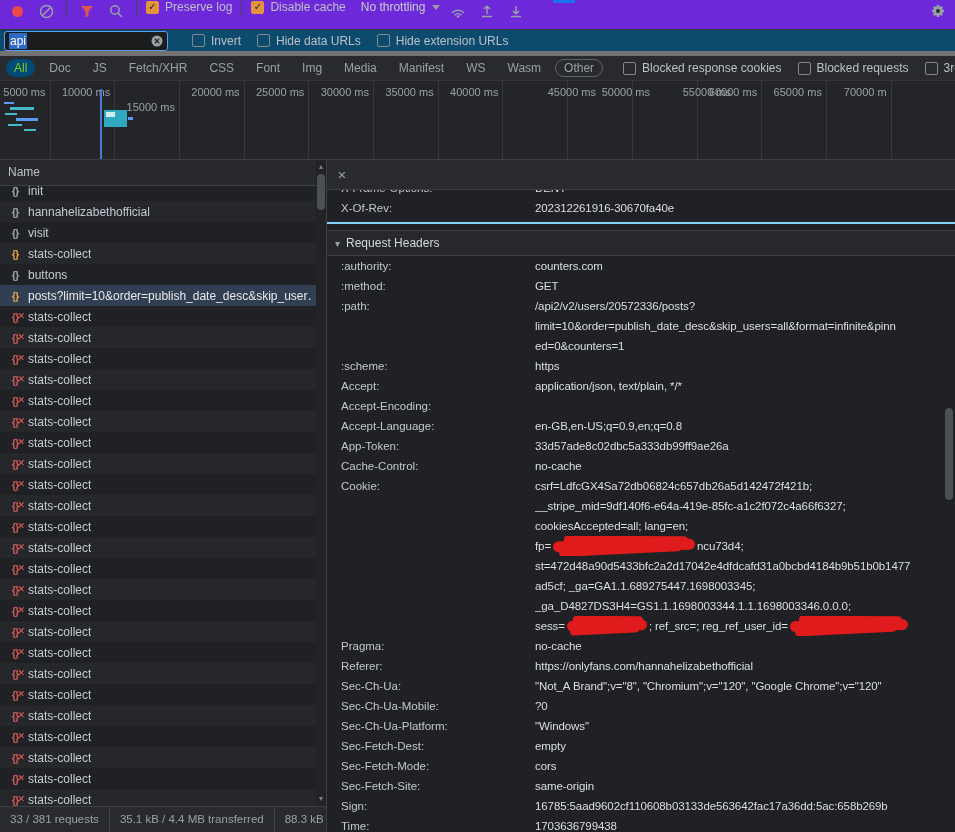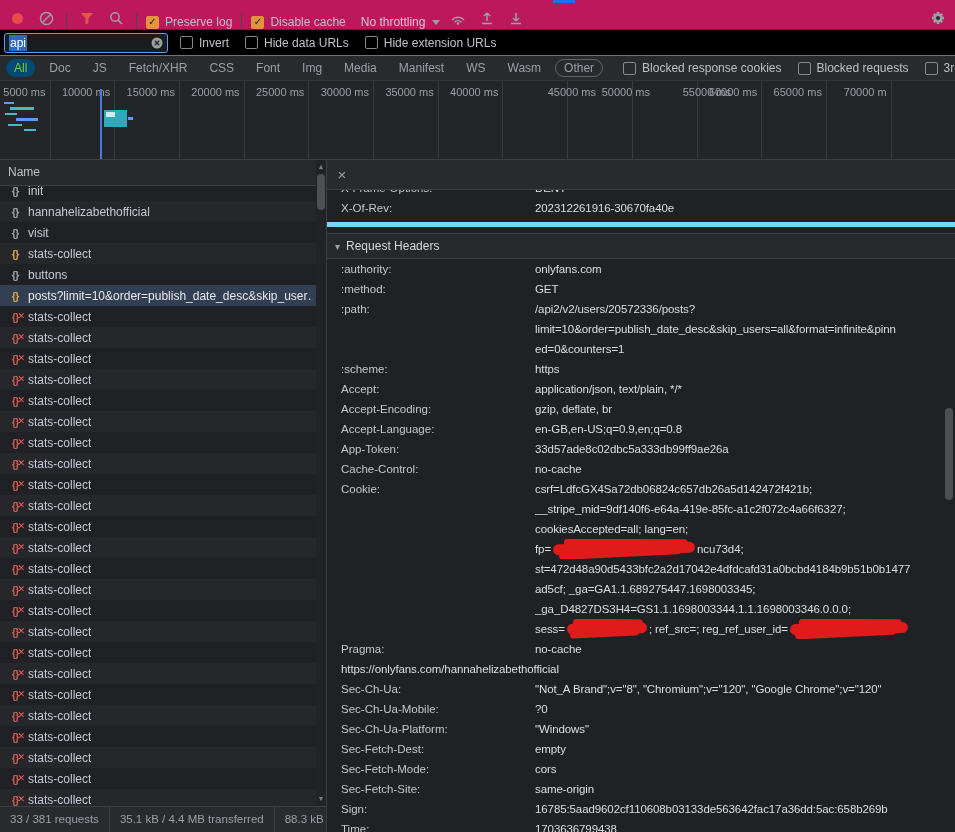--- a/index.html
+++ b/index.html
@@ -1,35 +1,35 @@
 <!DOCTYPE html>
 <html><head>
 <meta charset="utf-8">
 <style>
   *{margin:0;padding:0;box-sizing:border-box}
   html,body{background:#202124}
   body{font-family:"Liberation Sans","DejaVu Sans",sans-serif;font-size:12px;color:#c9cdd1}
   .devtools{position:relative;width:955px;height:832px;background:#202124;overflow:hidden}
 
   
-  .toolbar{display:flex;align-items:flex-end;height:30px;background:#be185d;border-bottom:1px solid #35363a;padding:0 6px;gap:7px;position:relative}
+  .toolbar{display:flex;align-items:flex-start;height:30px;background:#6d28d9;border-bottom:1px solid #35363a;padding:0 6px;gap:7px;position:relative}
   .icon-btn{width:22px;height:22px;display:flex;align-items:center;justify-content:center;color:#9aa0a6;flex:none}
   .record-dot{width:11px;height:11px;border-radius:50%;background:#ea4a4a}
   .sep{width:1px;height:16px;background:#47494d;margin:0 2px;flex:none}
   .cb{display:inline-flex;align-items:center;gap:6px;color:#bdc1c6;white-space:nowrap}
   .cb .box{width:13px;height:13px;border:1.5px solid #85898e;border-radius:2px;display:inline-flex;align-items:center;justify-content:center;flex:none}
   .cb.checked .box{background:#e1943c;border-color:#e1943c}
   .cb.checked .box::after{content:"✓";color:#202124;font-size:10px;font-weight:bold;line-height:1}
   .dropdown{display:inline-flex;align-items:center;gap:7px;color:#c9cdd1;white-space:nowrap}
   .caret-down{width:0;height:0;border-left:4px solid transparent;border-right:4px solid transparent;border-top:5px solid #9aa0a6}
   .toolbar .right-group{margin-left:auto;display:flex;align-items:center}
   .top-blue-strip{position:absolute;left:553px;top:0;width:22px;height:3px;background:#1a73e8}
 
   
-  .filter-row{display:flex;align-items:center;height:26px;background:#000000;border-bottom:1px solid #737373;padding:0 4px;gap:12px}
+  .filter-row{display:flex;align-items:center;height:26px;background:#0c4a6e;border-bottom:5px solid #737373;padding:0 4px;gap:24px}
   .filter-input{width:164px;height:20px;background:#1b1c1e;border:1px solid #5b9bf8;border-radius:3px;display:flex;align-items:center;padding:0 4px;gap:4px}
   .sel-text{background:#3069c4;color:#fff;padding:0 1px;line-height:16px}
   .filter-input .spacer{flex:1}
   .cb-group{display:flex;align-items:center;gap:16px}
 
   
   .chips-row{display:flex;align-items:center;height:25px;background:#292a2d;border-bottom:1px solid #35363a;padding:0 6px;gap:6px}
   .chip{height:18px;line-height:18px;padding:0 8px;border-radius:9px;color:#9aa0a6;white-space:nowrap}
   .chip.selected{background:#004a77;color:#84cc16}
   .chip.outlined{border:1px solid #5f6368;line-height:16px}
@@ -73,21 +73,21 @@
   .tabs{height:30px;flex:none;display:flex;align-items:center;background:#292a2d;border-bottom:1px solid #3d3f43;padding:0 2px}
   .tab-close{width:26px;text-align:center;color:#9aa0a6;font-size:15px;flex:none}
   .tab{padding:0 10px;height:30px;line-height:29px;color:#9aa0a6;white-space:nowrap}
   .tab.active{color:#7cacf8;box-shadow:inset 0 -2px 0 #7cacf8}
   .hdr-content{flex:1;overflow:hidden;position:relative;font-size:11.5px}
   .hdr-row{display:flex;padding-left:14px;align-items:flex-start}
   .hdr-name{width:194px;flex:none;color:#c3c7cc;line-height:20px;white-space:nowrap;overflow:hidden}
   .hdr-val{flex:1;color:#dcdfe2;line-height:20px;padding-right:14px;overflow:hidden}
   .hline{white-space:pre;height:20px;overflow:hidden;letter-spacing:-0.1px}
   .clip-top{margin-top:-12px}
-  .pre-rows{padding-bottom:4px;border-bottom:5px solid #7dd3fc}
+  .pre-rows{padding-bottom:4px;border-bottom:2px solid #7dd3fc}
   .section-hdr{height:26px;margin-top:6px;border-top:1px solid #3d3f43;border-bottom:1px solid #3d3f43;background:#27282b;display:flex;align-items:center;padding-left:8px;gap:6px;color:#d5d8db;font-size:12px}
   .tri{color:#9aa0a6;font-size:10px}
   .redact{display:inline-block;height:11px;border-radius:6px;background:#e01b1b;vertical-align:-1px;position:relative;transform:rotate(-1.2deg);margin:0 2px}
   .redact::after{content:"";position:absolute;left:8%;right:5%;top:-4px;height:8px;border-radius:5px;background:#e01b1b;transform:rotate(1.6deg)}
   .redact::before{content:"";position:absolute;left:4%;right:10%;bottom:-3px;height:7px;border-radius:4px;background:#e01b1b;transform:rotate(-1.6deg)}
   .right-vsb{position:absolute;right:2px;top:218px;width:8px;height:92px;background:#4c4f53;border-radius:4px}
 </style>
 </head>
 <body>
 
@@ -221,21 +221,21 @@
         </span>
       </div>
   </div>
 
   <div class="overview">
       <div class="ov-grid" style="left: 49.5px;"></div>
       <div class="ov-label" style="left: 49.5px;">5000 ms</div>
       <div class="ov-grid" style="left: 114.2px;"></div>
       <div class="ov-label" style="left: 114.2px;">10000 ms</div>
       <div class="ov-grid" style="left: 178.9px;"></div>
-      <div class="ov-label" style="left: 178.9px;">15000 ms</div>
+      <div class="ov-label" style="left: 178.9px; margin-top: 15px;">15000 ms</div>
       <div class="ov-grid" style="left: 243.6px;"></div>
       <div class="ov-label" style="left: 243.6px;">20000 ms</div>
       <div class="ov-grid" style="left: 308.3px;"></div>
       <div class="ov-label" style="left: 308.3px;">25000 ms</div>
       <div class="ov-grid" style="left: 373px;"></div>
       <div class="ov-label" style="left: 373px;">30000 ms</div>
       <div class="ov-grid" style="left: 437.7px;"></div>
       <div class="ov-label" style="left: 437.7px;">35000 ms</div>
       <div class="ov-grid" style="left: 502.4px;"></div>
       <div class="ov-label" style="left: 502.4px;">40000 ms</div>
@@ -422,21 +422,21 @@
           </div>
         </div>
         <div class="section-hdr">
           <span class="tri">▾</span>
           <span>Request Headers</span>
         </div>
         <div>
             <div class="hdr-row">
               <div class="hdr-name">:authority:</div>
               <div class="hdr-val">
-                <div class="hline">onlyfans.com</div>
+                <div class="hline">counters.com</div>
               </div>
             </div>
             <div class="hdr-row">
               <div class="hdr-name">:method:</div>
               <div class="hdr-val">
                 <div class="hline">GET</div>
               </div>
             </div>
             <div class="hdr-row">
               <div class="hdr-name">:path:</div>
@@ -453,23 +453,20 @@
               </div>
             </div>
             <div class="hdr-row">
               <div class="hdr-name">Accept:</div>
               <div class="hdr-val">
                 <div class="hline">application/json, text/plain, */*</div>
               </div>
             </div>
             <div class="hdr-row">
               <div class="hdr-name">Accept-Encoding:</div>
-              <div class="hdr-val">
-                <div class="hline">gzip, deflate, br</div>
-              </div>
             </div>
             <div class="hdr-row">
               <div class="hdr-name">Accept-Language:</div>
               <div class="hdr-val">
                 <div class="hline">en-GB,en-US;q=0.9,en;q=0.8</div>
               </div>
             </div>
             <div class="hdr-row">
               <div class="hdr-name">App-Token:</div>
               <div class="hdr-val">
@@ -495,20 +492,21 @@
                 <div class="hline"><span>sess=</span><span class="redact" style="width: 80px;"></span><span>; ref_src=; reg_ref_user_id=</span><span class="redact" style="width: 118px;"></span></div>
               </div>
             </div>
             <div class="hdr-row">
               <div class="hdr-name">Pragma:</div>
               <div class="hdr-val">
                 <div class="hline">no-cache</div>
               </div>
             </div>
             <div class="hdr-row">
+              <div class="hdr-name">Referer:</div>
               <div class="hdr-val">
                 <div class="hline">https://onlyfans.com/hannahelizabethofficial</div>
               </div>
             </div>
             <div class="hdr-row">
               <div class="hdr-name">Sec-Ch-Ua:</div>
               <div class="hdr-val">
                 <div class="hline">"Not_A Brand";v="8", "Chromium";v="120", "Google Chrome";v="120"</div>
               </div>
             </div>

